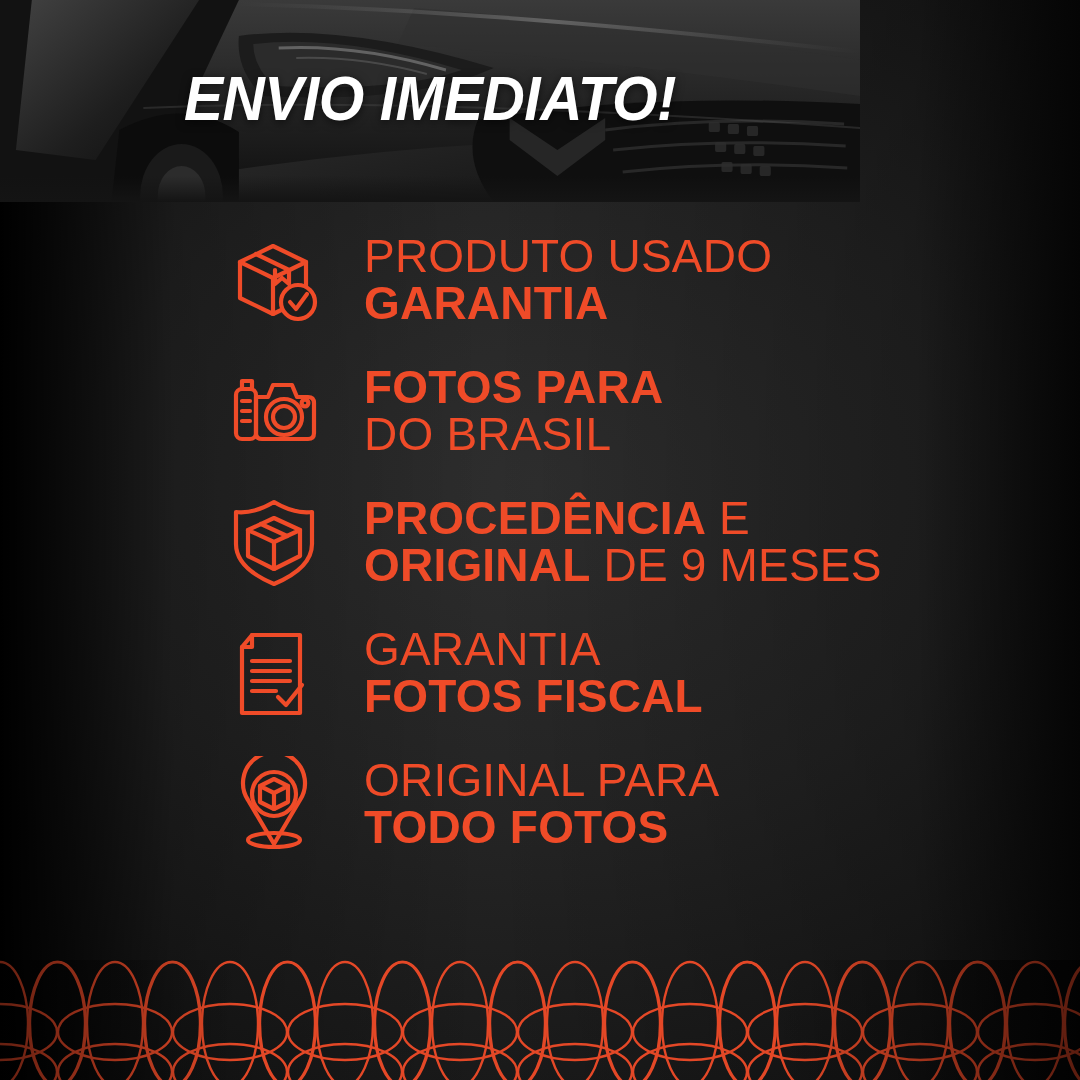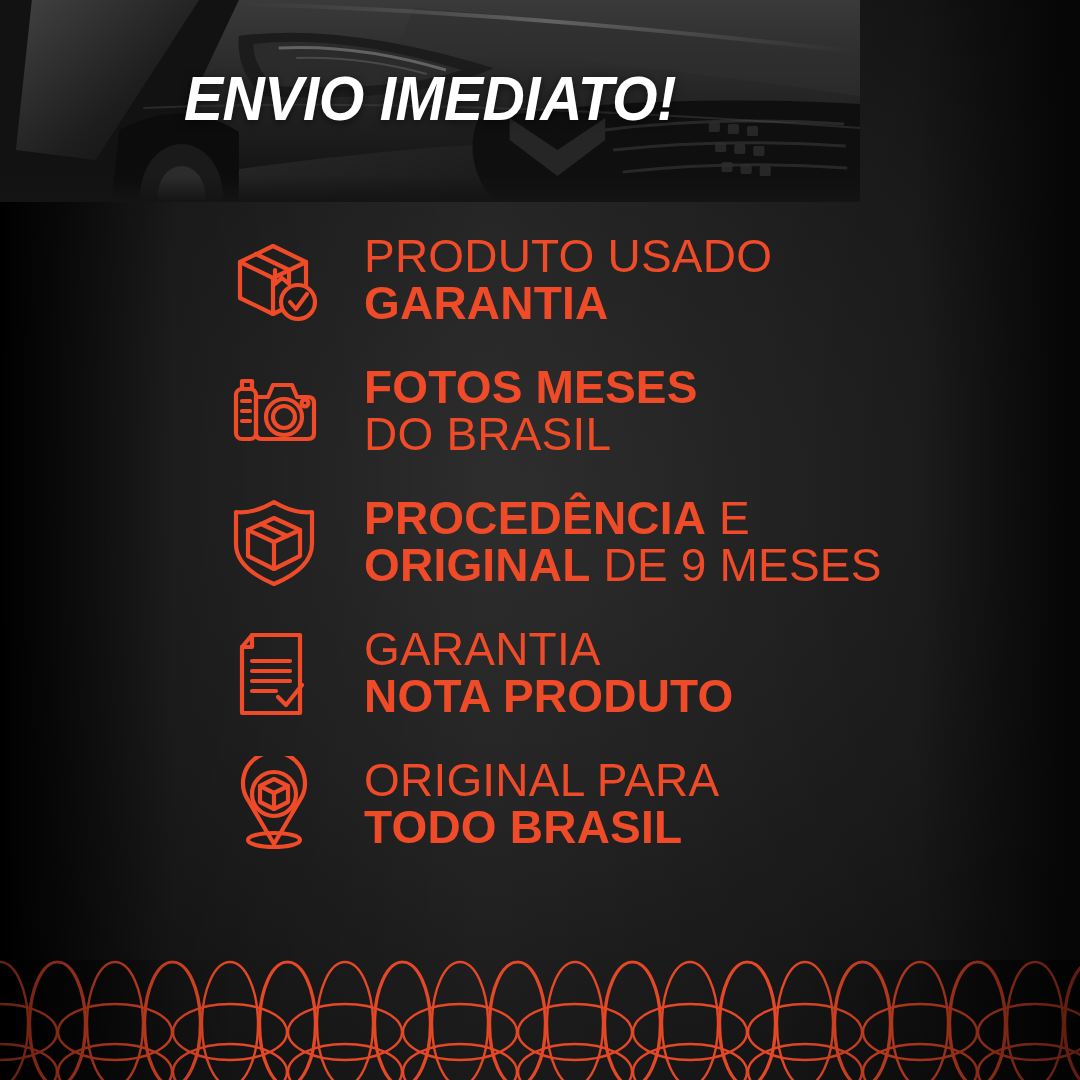--- a/index.html
+++ b/index.html
@@ -191,21 +191,21 @@
           <rect x="10" y="26" width="20" height="50" rx="6"></rect>
           <path d="M16 18 L26 18 L26 26 L16 26 Z"></path>
           <path d="M30 34 L42 34 L47 22 L66 22 L71 34 L82 34 Q88 34 88 40 L88 70 Q88 76 82 76 L36 76 Q30 76 30 70 Z"></path>
           <circle cx="58" cy="54" r="18"></circle>
           <circle cx="58" cy="54" r="11"></circle>
           <circle cx="79" cy="40" r="3.4"></circle>
           <path d="M16 38 L24 38 M16 48 L24 48 M16 58 L24 58"></path>
         </svg>
       </div>
       <div class="txt">
-        <span class="l1 fat">FOTOS MESES</span>
+        <span class="l1 fat">FOTOS PARA</span>
         <span class="l2 thin">DO BRASIL</span>
       </div>
     </div>
 
     <div class="feature">
       <div class="ico">
         <svg width="96" height="96" viewBox="0 0 96 96" fill="none" stroke="#ef4b28" stroke-width="4.2" stroke-linecap="round" stroke-linejoin="round">
           <path d="M48 8 Q68 20 86 18 L86 50 Q86 74 48 90 Q10 74 10 50 L10 18 Q28 20 48 8 Z"></path>
           <path d="M22 36 L48 24 L74 36 L48 48 Z"></path>
           <path d="M22 36 L22 62 L48 75 L74 62 L74 36"></path>
@@ -227,38 +227,38 @@
       <div class="ico">
         <svg width="96" height="96" viewBox="0 0 96 96" fill="none" stroke="#ef4b28" stroke-width="4.2" stroke-linecap="round" stroke-linejoin="round">
           <path d="M26 10 L74 10 L74 88 L16 88 L16 22 Z"></path>
           <path d="M26 10 L26 22 L16 22"></path>
           <path d="M26 36 L64 36 M26 46 L64 46 M26 56 L64 56 M26 66 L50 66"></path>
           <path d="M52 72 L60 80 L76 60"></path>
         </svg>
       </div>
       <div class="txt">
         <span class="l1 thin">GARANTIA</span>
-        <span class="l2 fat">NOTA PRODUTO</span>
+        <span class="l2 fat">FOTOS FISCAL</span>
       </div>
     </div>
 
     <div class="feature">
       <div class="ico">
         <svg width="96" height="96" viewBox="0 0 96 96" fill="none" stroke="#ef4b28" stroke-width="4.2" stroke-linecap="round" stroke-linejoin="round">
           <path d="M48 88 L22 44 A31 31 0 1 1 74 44 Z"></path>
           <circle cx="48" cy="38" r="22"></circle>
           <path d="M34 30 L48 23 L62 30 L48 37 Z"></path>
           <path d="M34 30 L34 46 L48 53 L62 46 L62 30"></path>
           <path d="M48 37 L48 53"></path>
           <ellipse cx="48" cy="84" rx="26" ry="7"></ellipse>
         </svg>
       </div>
       <div class="txt">
         <span class="l1 thin">ORIGINAL PARA</span>
-        <span class="l2 fat">TODO BRASIL</span>
+        <span class="l2 fat">TODO FOTOS</span>
       </div>
     </div>
 
   </div>
 
   <div class="ornament">
     <svg width="1080" height="120" viewBox="0 0 1080 120" fill="none" aria-hidden="true">
       <defs>
         <g id="unit">
           <ellipse cx="57" cy="72" rx="57" ry="28" stroke="#ef4b28" stroke-width="2.4" fill="none"></ellipse>

